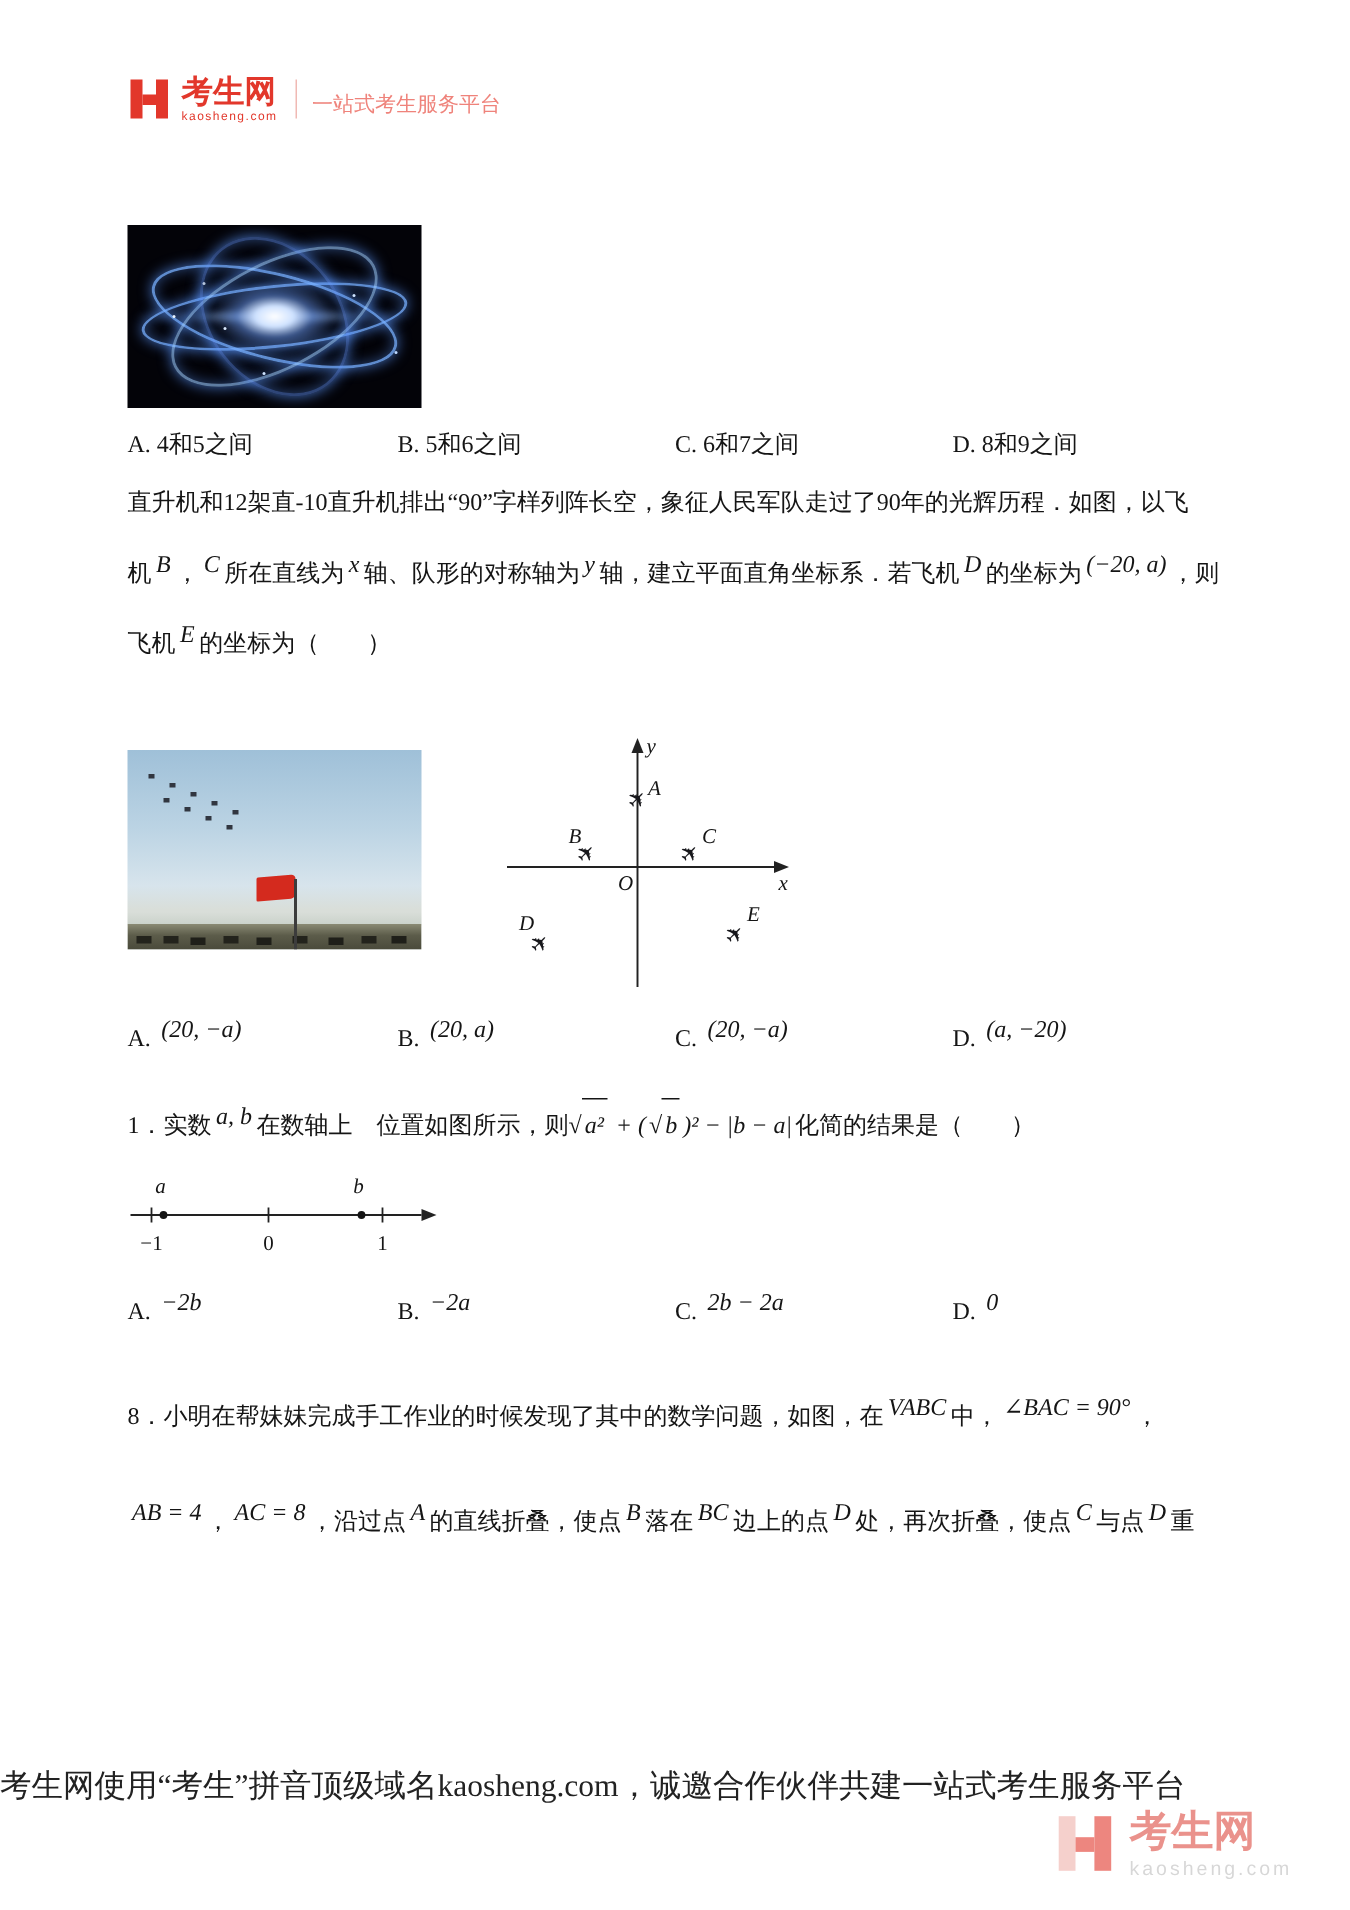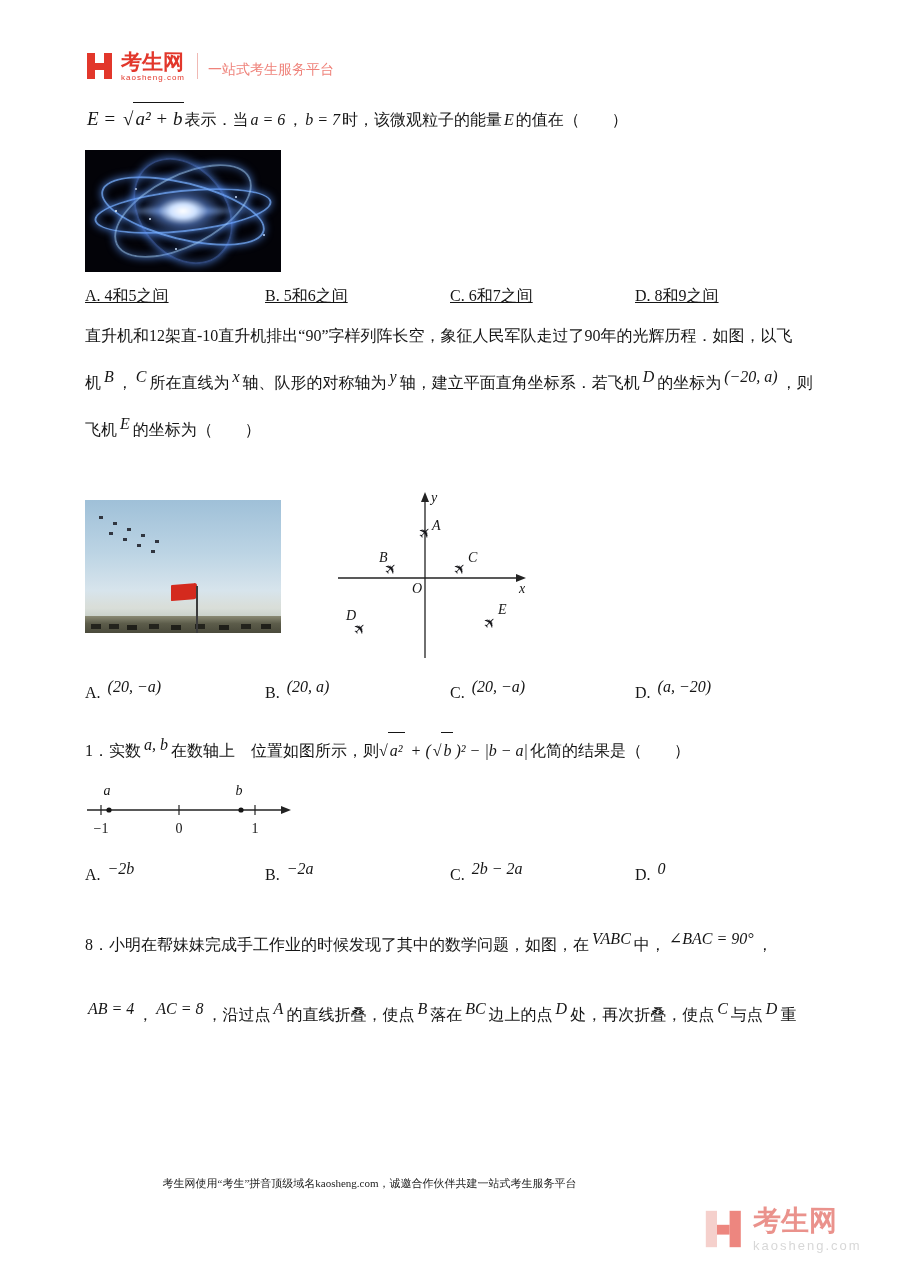--- a/index.html
+++ b/index.html
@@ -75,21 +75,21 @@
   .pole { position:absolute; left:111px; top:86px; width:2px; height:47px; background:#3c3c3c; }
 
   
   .coord-svg { left:330px; top:486px; }
   .numline-svg { left:85px; top:780px; }
   .svg-label { font-family:"Liberation Serif","DejaVu Serif",serif; font-style:italic; font-size:14px; fill:#151515; }
   .svg-num { font-family:"Liberation Serif","DejaVu Serif",serif; font-size:14px; fill:#151515; }
   .plane { font-family:"DejaVu Sans",sans-serif; font-size:15px; fill:#17171b; }
 
   
-  .footer { left:0; top:1176px; width:739px; text-align:center; font-size:11px; color:#222; white-space:nowrap; }
+  .footer { left:0; top:1176px; width:739px; text-align:left; font-size:21px; color:#222; white-space:nowrap; }
   .watermark { left:703px; top:1206px; display:flex; align-items:center; opacity:.6; }
   .wm-col { margin-left:8px; line-height:1; }
   .wm-brand { color:#dd4b40; font-weight:bold; font-size:28px; font-family:"Liberation Sans","DejaVu Sans",sans-serif; }
   .wm-domain { color:#bdbdbd; font-size:13px; letter-spacing:2px; font-family:"Liberation Sans","DejaVu Sans",sans-serif; margin-top:4px; }
 </style>
 </head>
 <body>
 
 <div class="page">
 
@@ -100,36 +100,32 @@
       <rect x="10" y="13" width="9" height="7" fill="#e2372b"></rect>
     </svg>
     <div class="logo-col">
       <div class="logo-brand">考生网</div>
       <div class="logo-domain">kaosheng.com</div>
     </div>
     <div class="logo-sep"></div>
     <div class="logo-tagline">一站式考生服务平台</div>
   </div>
 
-  <div class="abs stem" style="left:85px; top:102px; width:800px;">
-    <span class="f-lg"><span class="mb">E =</span>
-      <span class="sqrt"><span class="sqrt-sign">√</span><span class="rad">a² + b</span></span></span><span>表示．当</span><span class="mb">a = 6</span><span>，</span><span class="mb">b = 7</span><span>时，该微观粒子的能量</span><span class="mb">E</span><span>的值在（　　）</span>
-  </div>
 
   <div class="abs atom">
     <div class="streak"></div>
     <div class="orbit o1"></div>
     <div class="orbit o2"></div>
     <div class="orbit o3"></div>
     <div class="orbit o4"></div>
     <div class="core"></div>
     <div class="spark"></div>
   </div>
 
-  <div class="abs opts" style="top:286px;text-decoration:underline;">
+  <div class="abs opts" style="top:286px;">
     <span class="opt">A. 4和5之间</span>
     <span class="opt">B. 5和6之间</span>
     <span class="opt">C. 6和7之间</span>
     <span class="opt">D. 8和9之间</span>
   </div>
 
   <div class="abs q6-para">
     <div class="para-line">直升机和12架直-10直升机排出“90”字样列阵长空，象征人民军队走过了90年的光辉历程．如图，以飞</div>
     <div class="para-line"><span>机</span><span class="mi">B</span><span>，</span><span class="mi">C</span><span>所在直线为</span><span class="mi">x</span><span>轴、队形的对称轴为</span><span class="mi">y</span><span>轴，建立平面直角坐标系．若飞机</span><span class="mi">D</span><span>的坐标为</span><span class="mi">(−20, a)</span><span>，则</span></div>
     <div class="para-line"><span>飞机</span><span class="mi">E</span><span>的坐标为（　　）</span></div>

